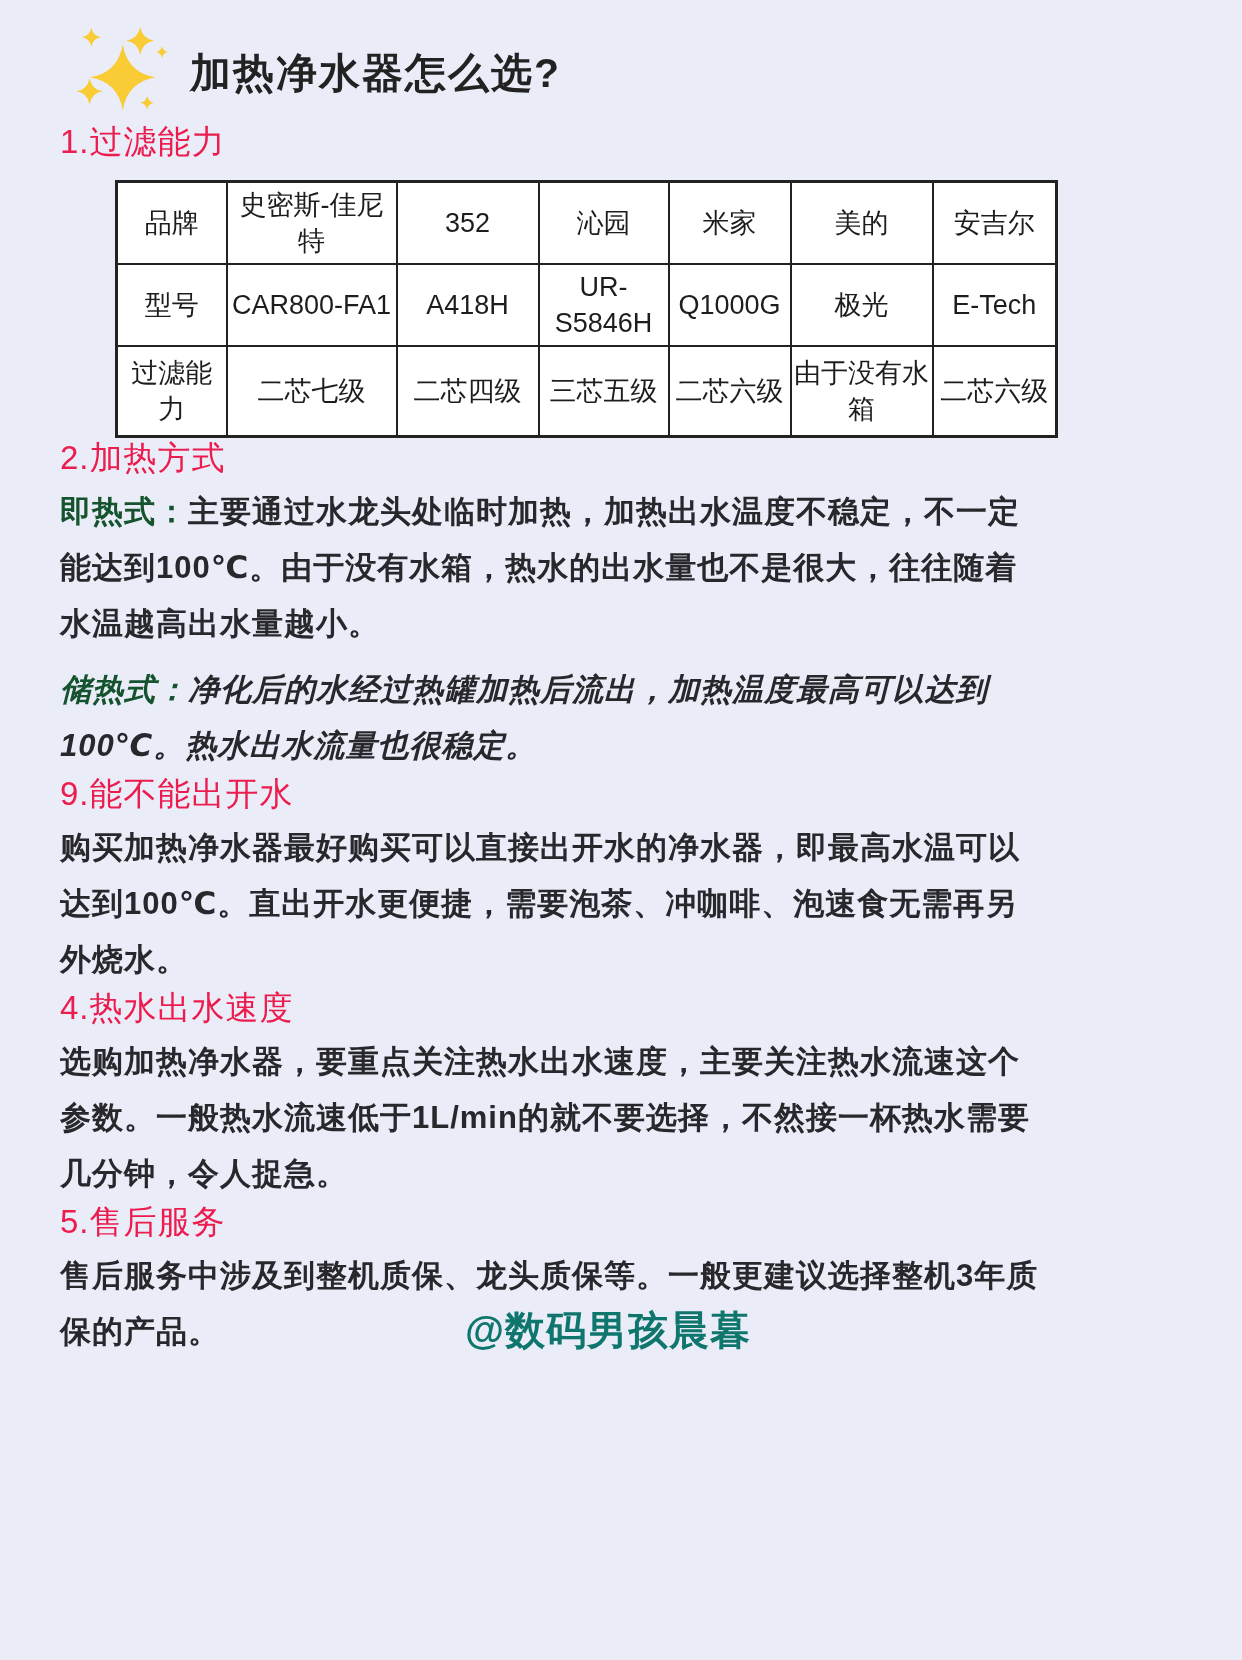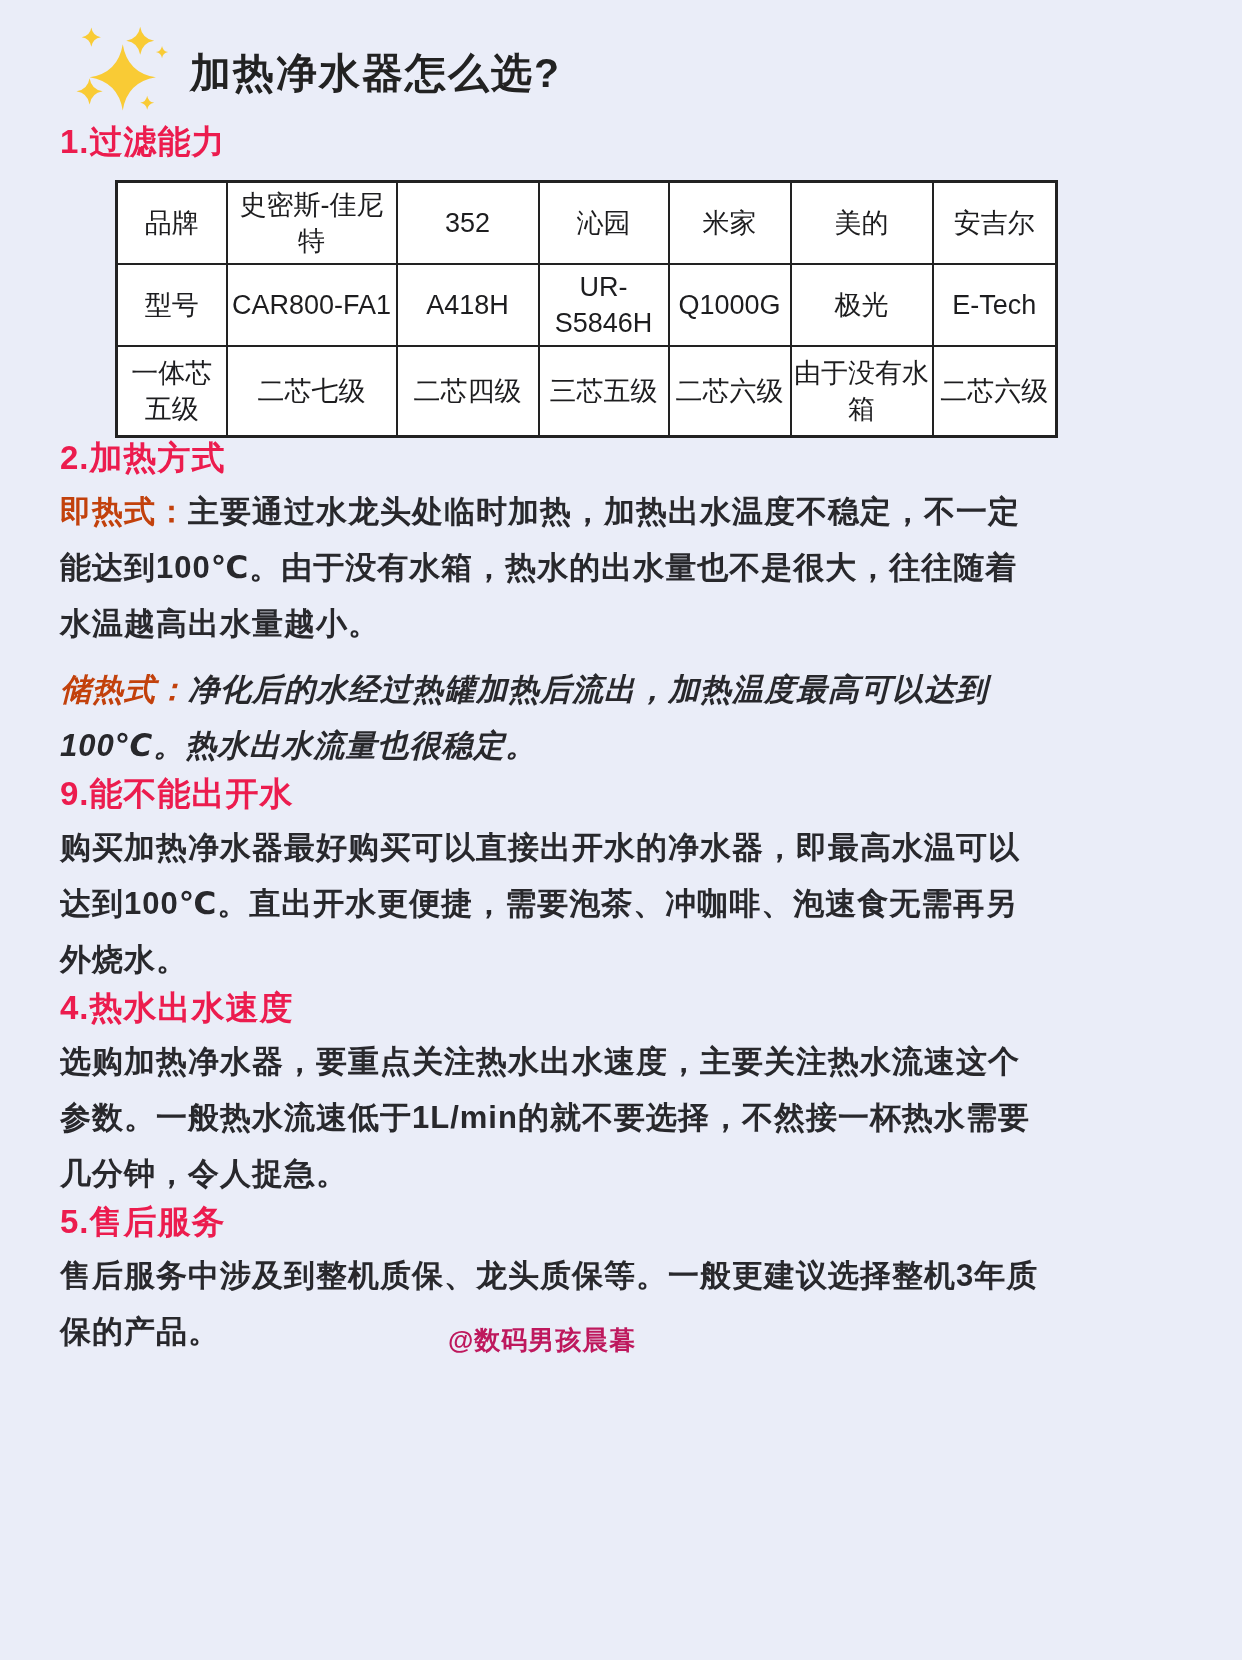--- a/index.html
+++ b/index.html
@@ -11,55 +11,55 @@
     color: #28282C;
   }
   .page { position: relative; padding: 24px 60px 0 60px; box-sizing: border-box; width: 1102px; height: 1660px; }
 
   .title-row { display: flex; align-items: center; gap: 16px; margin-left: 8px; height: 98px; }
   .sparkles { width: 106px; height: 96px; flex: 0 0 auto; }
   h1.page-title { margin: 0; font-size: 41px; font-weight: 800; letter-spacing: 2px; color: #222; }
 
   h2.sec-heading {
     margin: 0; color: #EC1C4E;
-    font-size: 33px; font-weight: 700; line-height: 40px; letter-spacing: 1px;
+    font-size: 33px; font-weight: 400; line-height: 40px; letter-spacing: 1px;
   }
   .mt-first { margin-top: 20px; }
   .mt-mid   { margin-top: 30px; }
   .mt-big   { margin-top: 68px; }
 
   p.body {
     margin: 6px 0 0 0;
     font-size: 31px; font-weight: 600;
     line-height: 56px; letter-spacing: 1px;
     color: #28282C;
   }
   p.body + p.body { margin-top: 10px; font-style: italic; }
-  .lead { color: #c2410c; font-weight: 800; }
+  .lead { color: #14532d; font-weight: 800; }
 
   table.cmp {
     border-collapse: collapse; table-layout: fixed;
     width: 940px; margin: 18px 0 0 55px;
     background: #22c55e;
     border: 3px solid #222222;
   }
   table.cmp td {
     border: 2px solid #222222;
     text-align: center; vertical-align: middle;
     font-size: 27px; font-weight: 500; color: #1d1d1f;
     padding: 4px 2px; background: #FFFFFF;
     overflow: hidden; line-height: 36px;
   }
   tr.r-short td { height: 46px; }
   tr.r-tall  td { height: 80px; }
 
   .last-para-wrap { position: relative; }
   .watermark {
-    position: absolute; left: 388px; bottom: 2px;
-    font-size: 26px; font-weight: 800; color: #be185d; letter-spacing: 1px;
+    position: absolute; left: 405px; bottom: 2px;
+    font-size: 40px; font-weight: 800; color: #0f766e; letter-spacing: 1px;
     white-space: nowrap;
   }
 </style>
 </head>
 <body>
 
 <div class="page">
 
   <div class="title-row">
     <svg class="sparkles" viewBox="0 0 120 110" aria-hidden="true">
@@ -99,21 +99,21 @@
         <tr class="r-short">
           <td>型号</td>
           <td>CAR800-FA1</td>
           <td>A418H</td>
           <td>UR-S5846H</td>
           <td>Q1000G</td>
           <td>极光</td>
           <td>E-Tech</td>
         </tr>
         <tr class="r-tall">
-          <td>一体芯五级</td>
+          <td>过滤能力</td>
           <td>二芯七级</td>
           <td>二芯四级</td>
           <td>三芯五级</td>
           <td>二芯六级</td>
           <td>由于没有水箱</td>
           <td>二芯六级</td>
         </tr>
       </tbody>
     </table>
   </section>

